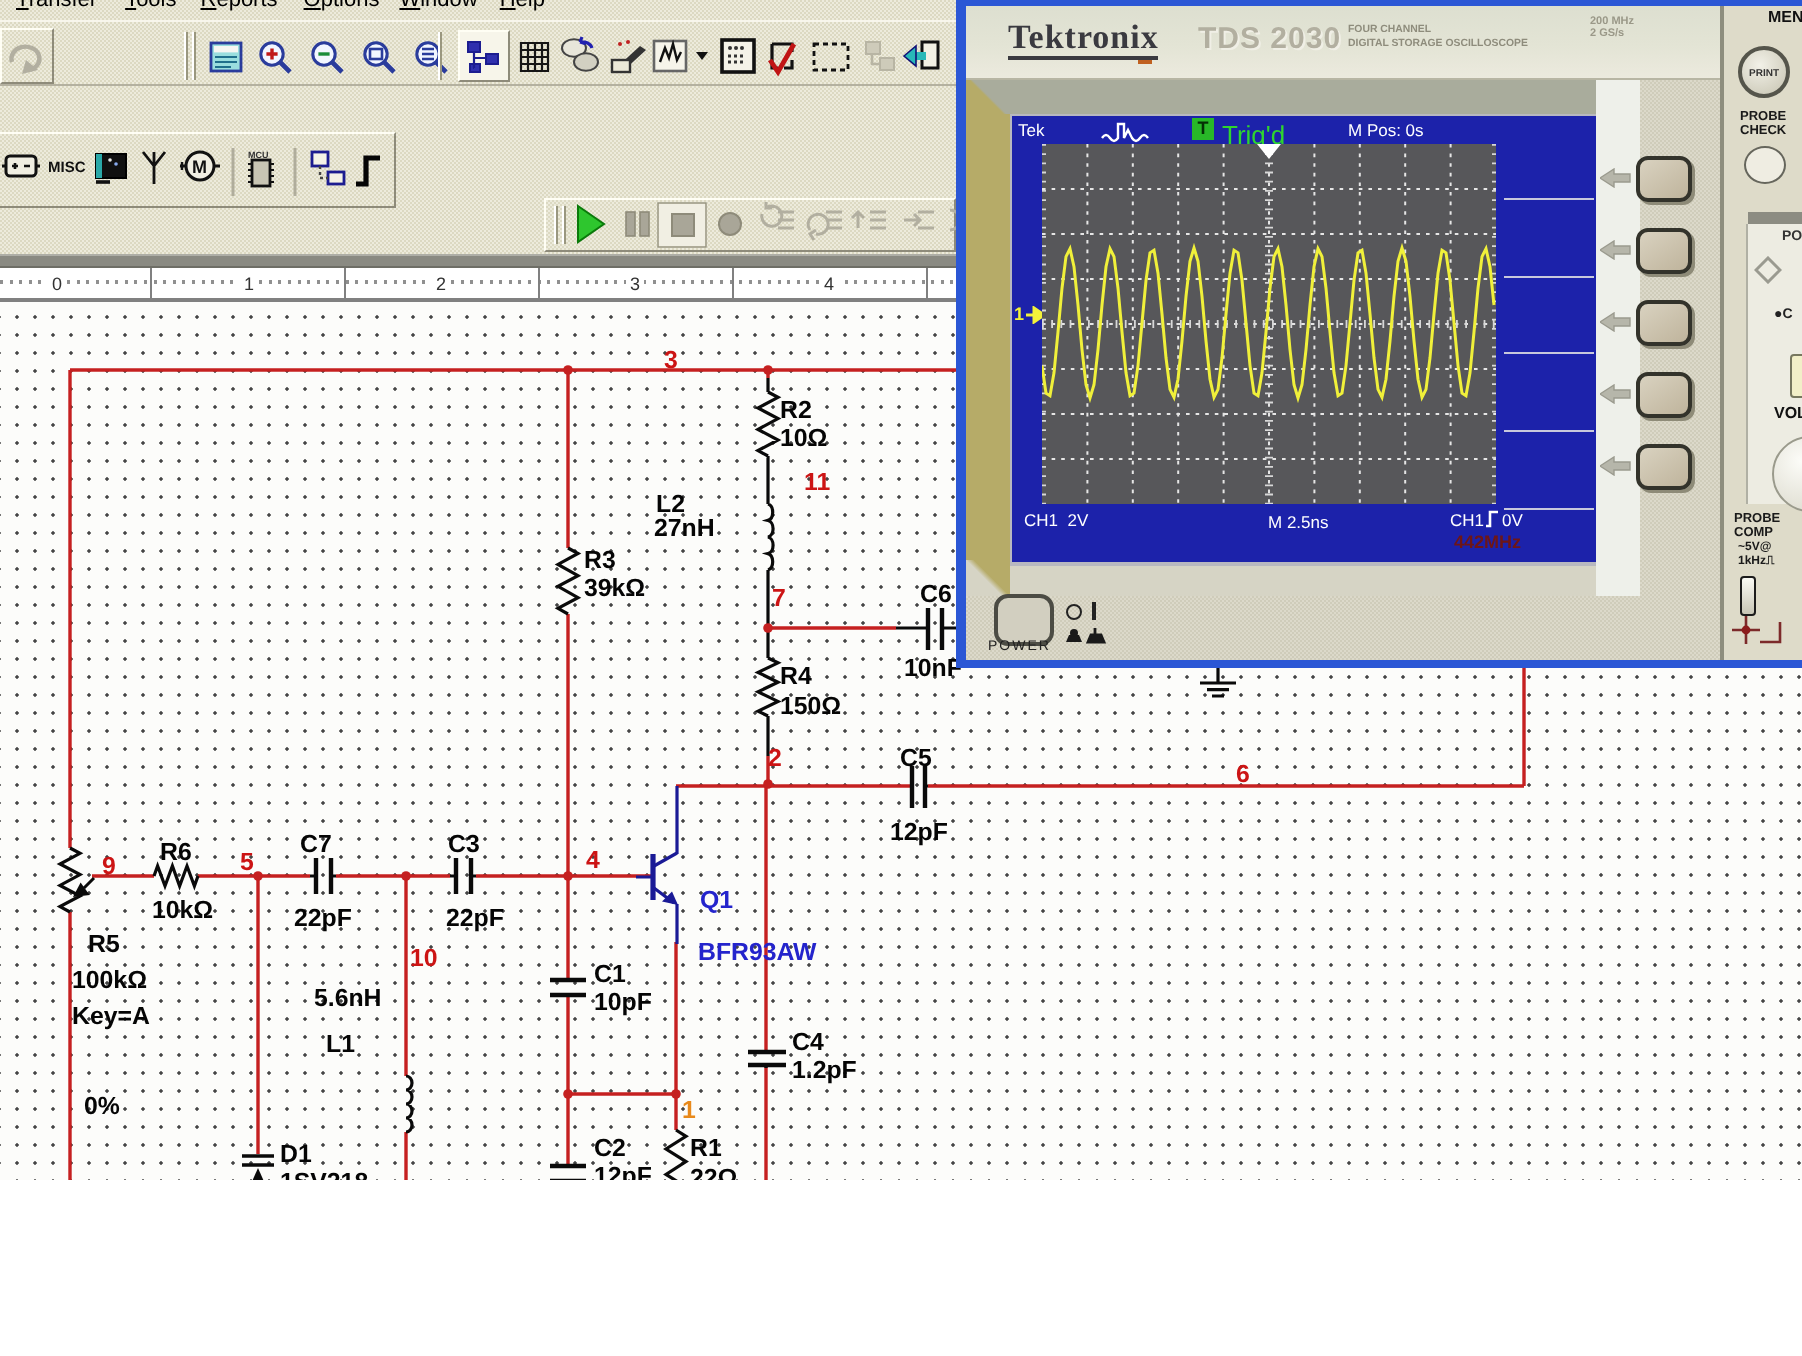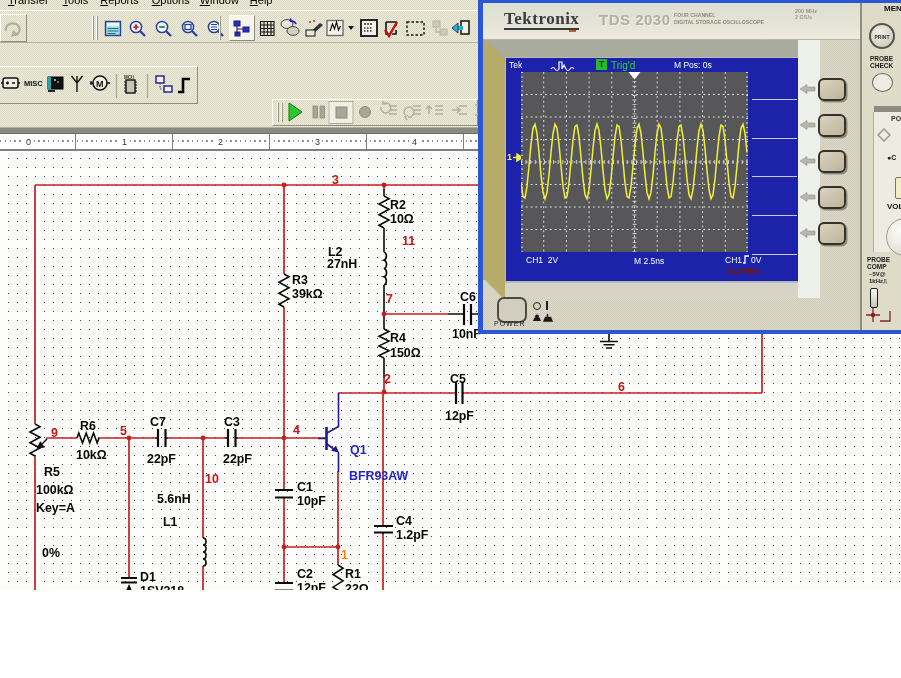--- a/index.html
+++ b/index.html
@@ -279,23 +279,23 @@
  <div class="abs" style="left:0px;top:37px;width:22px;height:17px;background:linear-gradient(45deg,#b6ab68 48%,#a9ac9c 52%)"></div>
  <div class="abs" style="left:0px;top:277px;width:22px;height:18px;background:linear-gradient(45deg,#d6d4c5 45%,#b6ab68 55%)"></div>
 
  <div class="abs" style="left:22px;top:54px;width:295px;height:226px;background:#b8b8c0"></div>
  <div class="abs" style="left:23px;top:55px;width:293px;height:223px;background:#1c22aa;overflow:hidden">
   <div class="abs scope-txt" style="left:3px;top:2px">Tek</div>
   <svg class="abs" style="left:44px;top:1px" width="32" height="13">
           <path d="M1 10 q2 -3 4 0 q2 3 4 0 l0 -7 l3 0 l0 7 l2 -4 l2 4 q2 3 4 0 q2 -3 4 0" fill="none" stroke="#fff" stroke-width="1.2"></path>
         </svg>
   <div class="abs" style="left:90px;top:1px;width:11px;height:11px;background:#28b828;color:#053005;font:bold 9px 'Liberation Sans';text-align:center;line-height:11px">T</div>
-  <div class="abs" style="left:105px;top:2px;color:#2fd42f;font-size:10px">Trig'd</div>
+  <div class="abs" style="left:105px;top:2px;color:#2fd42f;font-size:13px">Trig'd</div>
   <div class="abs scope-txt" style="left:168px;top:2px">M Pos: 0s</div>
-  <div class="abs scope-txt" style="left:20px;top:197px">CH1&nbsp;&nbsp;2V</div>
+  <div class="abs scope-txt" style="left:6px;top:197px">CH1&nbsp;&nbsp;2V</div>
   <div class="abs scope-txt" style="left:128px;top:198px">M 2.5ns</div>
   <div class="abs scope-txt" style="left:219px;top:197px">CH1<svg width="9" height="9" style="vertical-align:-1px">
             <path d="M1 8 h2 v-7 h4" fill="none" stroke="#fff" stroke-width="1.3"></path>
           </svg>0V</div>
   <div class="abs" style="left:221px;top:208px;color:#6e1616;font:bold 9px 'Liberation Sans'">442MHz</div>
   <div class="abs" style="left:246px;top:41px;width:45px;height:1px;background:#c8c8dc"></div>
   <div class="abs" style="left:246px;top:80px;width:45px;height:1px;background:#c8c8dc"></div>
   <div class="abs" style="left:246px;top:118px;width:45px;height:1px;background:#c8c8dc"></div>
   <div class="abs" style="left:246px;top:157px;width:45px;height:1px;background:#c8c8dc"></div>
   <div class="abs" style="left:246px;top:196px;width:45px;height:1px;background:#c8c8dc"></div>

